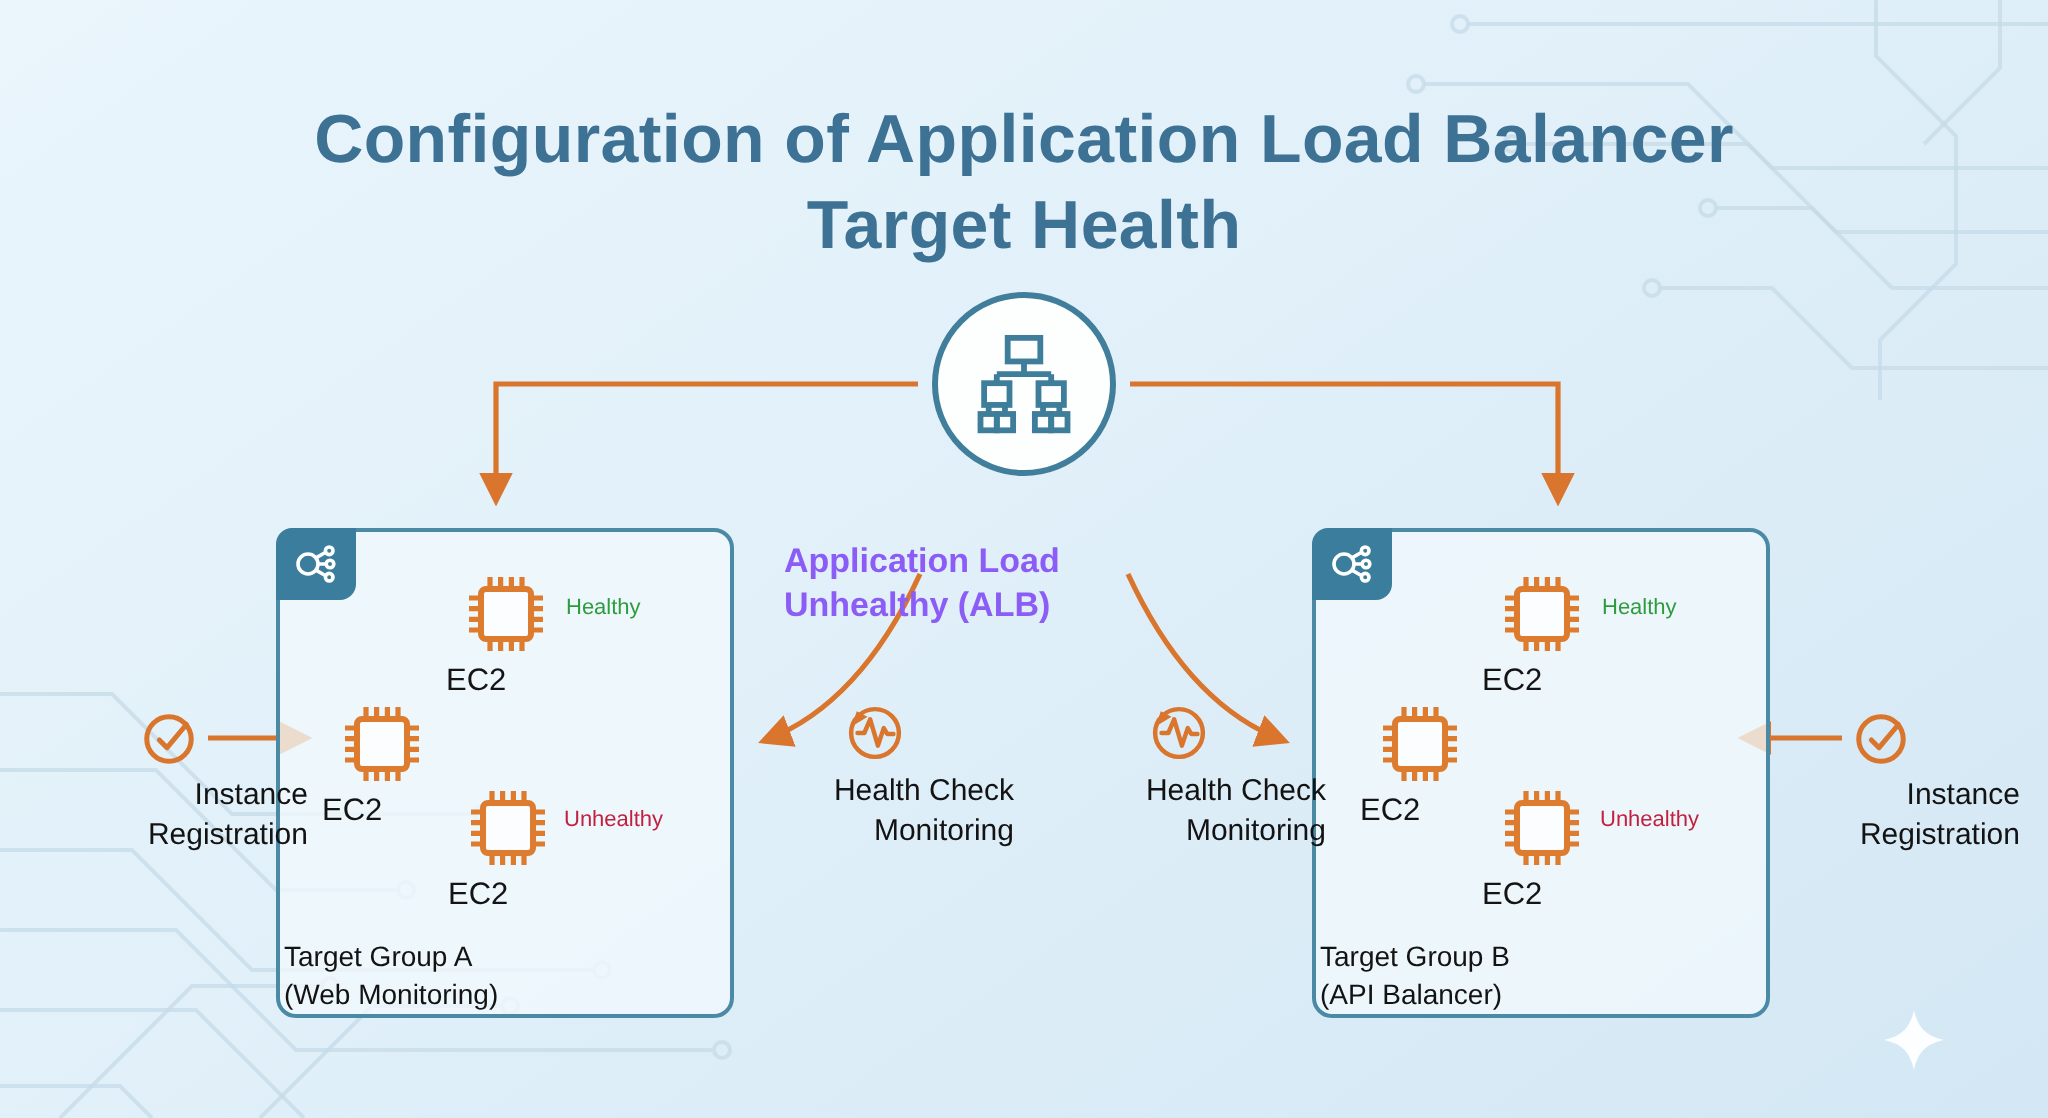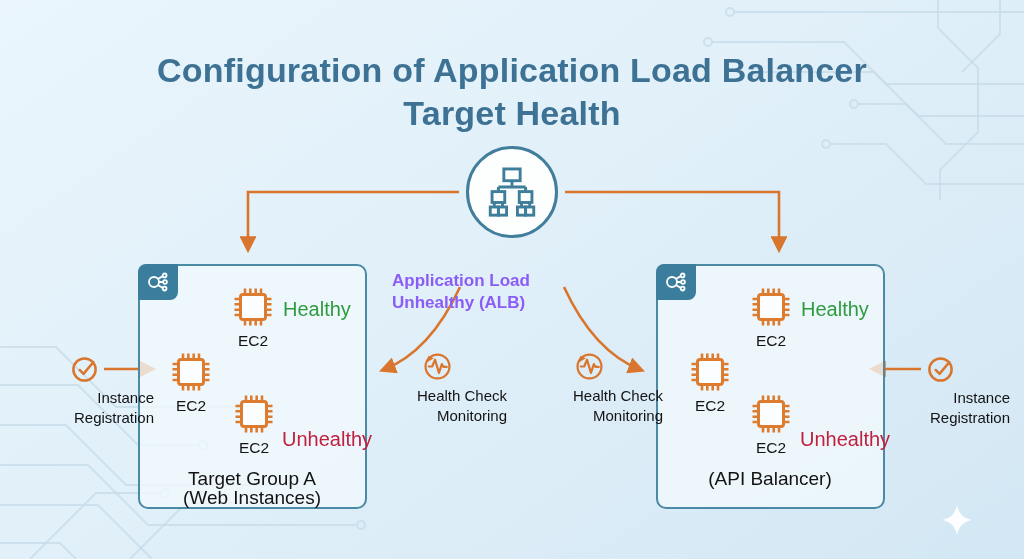--- a/index.html
+++ b/index.html
@@ -37,28 +37,28 @@
   }
   .group-box.left{left:138px;}
   .group-box.right{left:656px;}
   .badge{
     position:absolute;left:-2px;top:-2px;width:40px;height:36px;background:#3a7d9c;
     border-radius:8px 0 8px 0;display:flex;align-items:center;justify-content:center;
   }
   
   .chip{width:44px;height:44px;}
   .ec2-label{
-    position:absolute;width:60px;text-align:center;font-size:15.5px;font-weight:500;color:#141414;
-  }
-  .status{position:absolute;font-size:20px;font-weight:500;white-space:nowrap;}
+    position:absolute;width:60px;text-align:left;font-size:15.5px;font-weight:500;color:#141414;
+  }
+  .status{position:absolute;font-size:11px;font-weight:500;white-space:nowrap;}
   .status.healthy{color:#2e9b3f;}
-  .status.unhealthy{color:#c2203f;margin-top:24px;}
+  .status.unhealthy{color:#c2203f;}
   .caption{
-    position:absolute;width:220px;text-align:center;top:469px;
-    font-size:19px;color:#131313;line-height:19px;
+    position:absolute;width:220px;text-align:left;top:469px;
+    font-size:14px;color:#131313;line-height:19px;
   }
   .caption span{display:block;}
   
   .ann-text{position:absolute;text-align:right;font-size:15px;color:#131313;line-height:20px;}
   .ann-text span{display:block;}
   .connectors{position:absolute;left:0;top:0;}
   .sparkle{position:absolute;left:940px;top:503px;}
 </style>
 </head>
 <body>
@@ -183,21 +183,21 @@
   <g stroke="#dd7c2f" stroke-width="2.6">
     <path d="M14,3.5 V9.5 M19.3,3.5 V9.5 M24.7,3.5 V9.5 M30,3.5 V9.5 M14,34.5 V40.5 M19.3,34.5 V40.5 M24.7,34.5 V40.5 M30,34.5 V40.5 M3.5,14 H9.5 M3.5,19.3 H9.5 M3.5,24.7 H9.5 M3.5,30 H9.5 M34.5,14 H40.5 M34.5,19.3 H40.5 M34.5,24.7 H40.5 M34.5,30 H40.5"></path>
     <rect x="9.5" y="9.5" width="25" height="25" rx="2.5" fill="#fbfdfe" stroke-width="3"></rect>
   </g>
 </svg>
 <div class="ec2-label" style="left:224px;top:439px;">EC2</div>
 <div class="status unhealthy" style="left:282px;top:404px;">Unhealthy</div>
 
 <div class="caption" style="left:142px;">
   <span>Target Group A</span>
-  <span>(Web Instances)</span>
+  <span>(Web Monitoring)</span>
 </div>
 
 <svg class="abs chip" style="left:749px;top:285px;" viewBox="0 0 44 44">
   <g stroke="#dd7c2f" stroke-width="2.6">
     <path d="M14,3.5 V9.5 M19.3,3.5 V9.5 M24.7,3.5 V9.5 M30,3.5 V9.5 M14,34.5 V40.5 M19.3,34.5 V40.5 M24.7,34.5 V40.5 M30,34.5 V40.5 M3.5,14 H9.5 M3.5,19.3 H9.5 M3.5,24.7 H9.5 M3.5,30 H9.5 M34.5,14 H40.5 M34.5,19.3 H40.5 M34.5,24.7 H40.5 M34.5,30 H40.5"></path>
     <rect x="9.5" y="9.5" width="25" height="25" rx="2.5" fill="#fbfdfe" stroke-width="3"></rect>
   </g>
 </svg>
 <div class="ec2-label" style="left:741px;top:332px;">EC2</div>
 <div class="status healthy" style="left:801px;top:298px;">Healthy</div>
@@ -213,20 +213,21 @@
 <svg class="abs chip" style="left:749px;top:392px;" viewBox="0 0 44 44">
   <g stroke="#dd7c2f" stroke-width="2.6">
     <path d="M14,3.5 V9.5 M19.3,3.5 V9.5 M24.7,3.5 V9.5 M30,3.5 V9.5 M14,34.5 V40.5 M19.3,34.5 V40.5 M24.7,34.5 V40.5 M30,34.5 V40.5 M3.5,14 H9.5 M3.5,19.3 H9.5 M3.5,24.7 H9.5 M3.5,30 H9.5 M34.5,14 H40.5 M34.5,19.3 H40.5 M34.5,24.7 H40.5 M34.5,30 H40.5"></path>
     <rect x="9.5" y="9.5" width="25" height="25" rx="2.5" fill="#fbfdfe" stroke-width="3"></rect>
   </g>
 </svg>
 <div class="ec2-label" style="left:741px;top:439px;">EC2</div>
 <div class="status unhealthy" style="left:800px;top:404px;">Unhealthy</div>
 
 <div class="caption" style="left:660px;">
+  <span>Target Group B</span>
   <span>(API Balancer)</span>
 </div>
 
 <svg class="abs" style="left:70px;top:355px;" width="29" height="29" viewBox="0 0 30 30" fill="none" stroke="#d9752c" stroke-width="2.6" stroke-linecap="round" stroke-linejoin="round">
   <circle cx="15" cy="15" r="11.5"></circle>
   <path d="M10,15.5 L14,19.5 L24,7.5"></path>
 </svg>
 <div class="ann-text" style="left:14px;top:388px;width:140px;">
   <span>Instance</span>
   <span>Registration</span>

